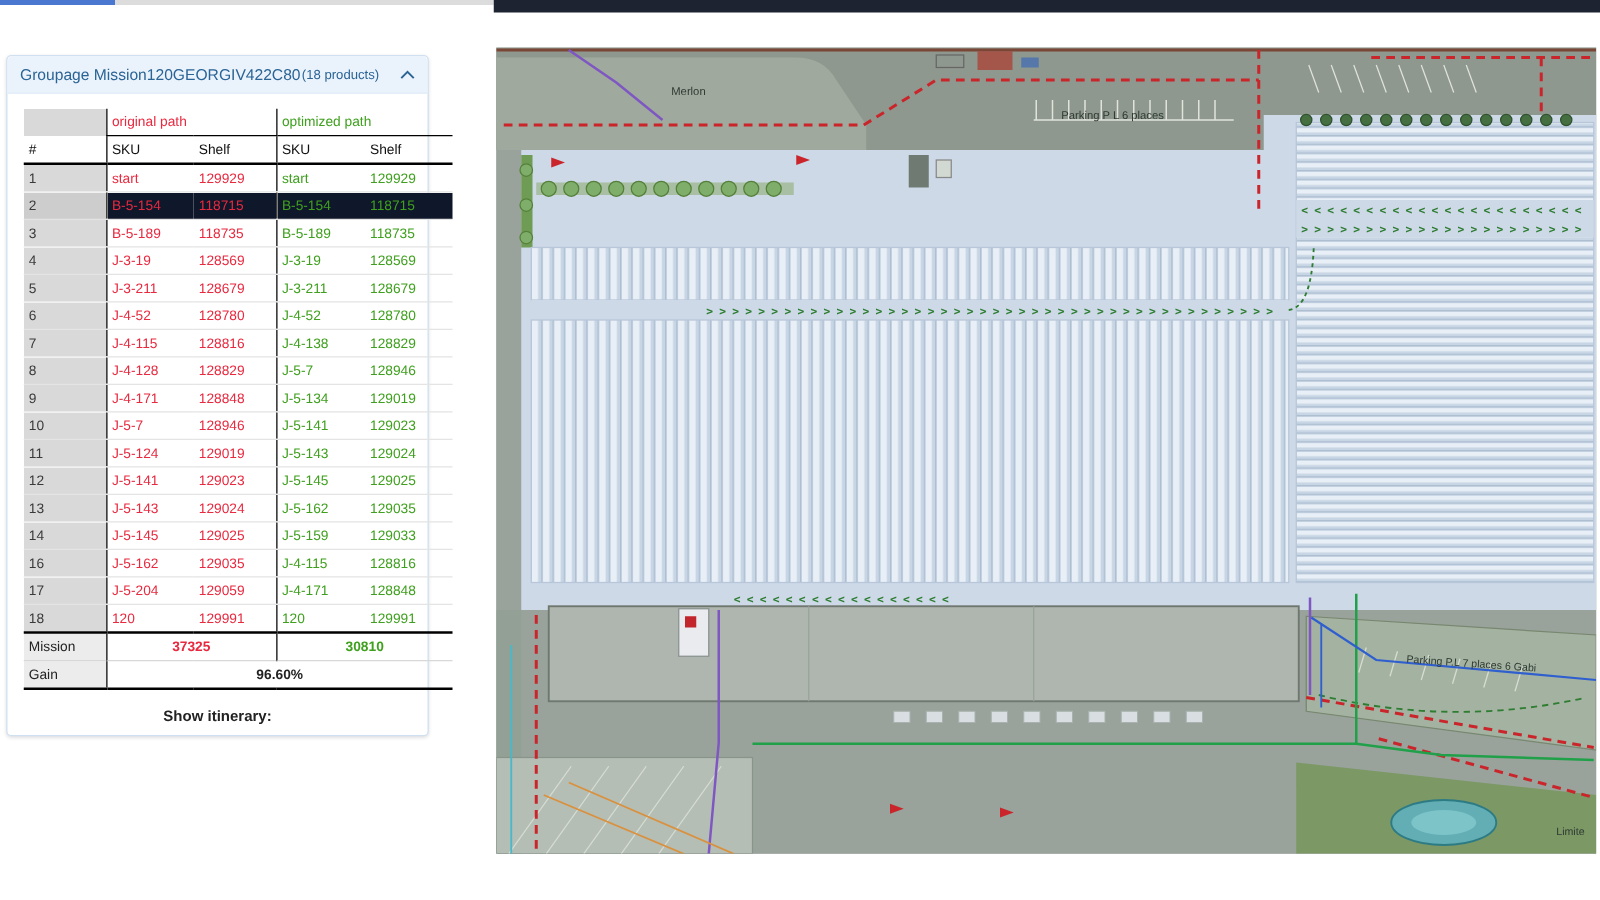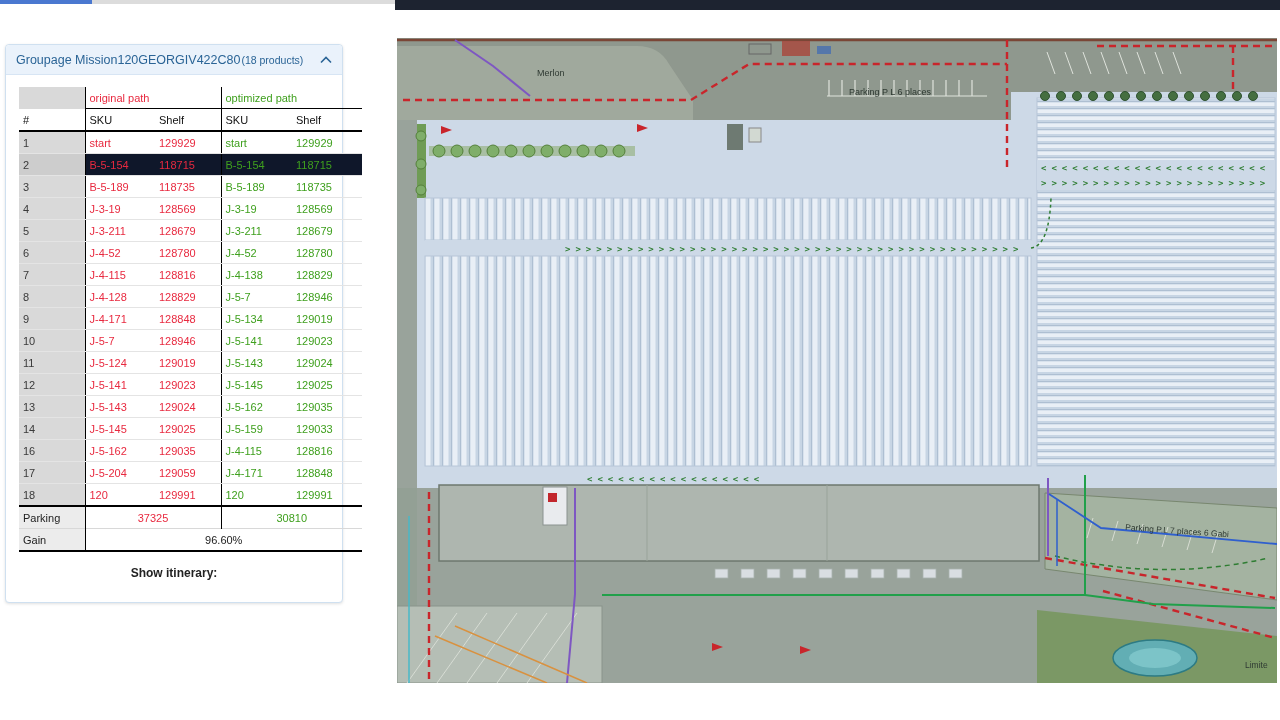--- a/index.html
+++ b/index.html
@@ -10,21 +10,21 @@
   }
   
   .top-blue { position:absolute; left:0; top:0; width:92px; height:4px; background:#4a78d0; }
   .top-gray { position:absolute; left:92px; top:0; width:303px; height:4px; background:#dcdcdc; }
   .top-dark { position:absolute; left:395px; top:0; width:885px; height:10px; background:#1d2330; }
 
   
   .panel {
     position:absolute; left:5px; top:44px; width:338px;
     background:#fff; border:1px solid #cfe0f0; border-radius:4px;
-    box-shadow:0 1px 3px rgba(0,0,0,.12); padding-bottom:22px;
+    box-shadow:0 1px 3px rgba(0,0,0,.12); padding-bottom:8px;
   }
   .panel-header {
     height:30px; background:#eaf2fb; border-bottom:1px solid #d7e5f4;
     display:flex; align-items:center; padding:0 10px; border-radius:4px 4px 0 0; cursor:pointer;
   }
   .panel-title { color:var(--blue); font-size:12.5px; }
   .panel-count { color:var(--blue); font-size:10.5px; margin-left:1px; }
   .chevron { margin-left:auto; display:flex; align-items:center; cursor:pointer; }
 
   table.path-table { border-collapse:collapse; width:343px; margin:12px 12px 0 13px; font-size:11px; table-layout:fixed; }
@@ -39,21 +39,21 @@
   tbody td { border-bottom:1px solid #e4e4e4; }
   td.num { background:#d9d9d9; color:#3a3a3a; }
   td.orig { color:var(--orig); }
   td.opt  { color:var(--opt); }
   .sep { border-left:1px solid #000; }
   tbody tr.hl td { background:#0f172a; }
   tbody tr.hl td.num { background:#cdcdcd; }
   tr.dist td { border-top:2px solid #000; }
   tr.gain td { border-top:1px solid #d8d8d8; border-bottom:2px solid #000; }
   td.flabel { background:#ececec; color:#222; }
-  td.fval { text-align:center; font-weight:normal; }
+  td.fval { text-align:center; font-weight:bold; }
   td.fval.orig { color:var(--orig); } td.fval.opt { color:var(--opt); }
   td.fval.gainv { color:#222; }
 
   .itinerary-label { text-align:center; margin-top:14px; font-size:12px; font-weight:bold; color:#222; }
   .btn-row { display:flex; margin:9px 13px 0; }
   .btn { height:25px; border:none; color:#fff; font-size:11.5px; font-family:inherit; cursor:pointer;
          display:flex; align-items:center; justify-content:center; }
   .btn-all  { width:72px; background:var(--btn-all); }
   .btn-orig { flex:1; background:var(--btn-orig); margin-left:3px; }
   .btn-opt  { flex:1; background:var(--btn-opt); margin-left:3px; border:2px solid #7fc356; }
@@ -220,21 +220,21 @@
         <tr>
           <td class="num">18</td>
           <td class="orig sep">120</td>
           <td class="orig">129991</td>
           <td class="opt sep">120</td>
           <td class="opt">129991</td>
         </tr>
       </tbody>
     <tfoot>
       <tr class="dist">
-        <td class="flabel">Parking</td>
+        <td class="flabel">Mission</td>
         <td class="fval orig sep" colspan="2">37325</td>
         <td class="fval opt sep" colspan="2">30810</td>
       </tr>
       <tr class="gain">
         <td class="flabel">Gain</td>
         <td class="fval gainv sep" colspan="4">96.60%</td>
       </tr>
     </tfoot>
   </table>
 

